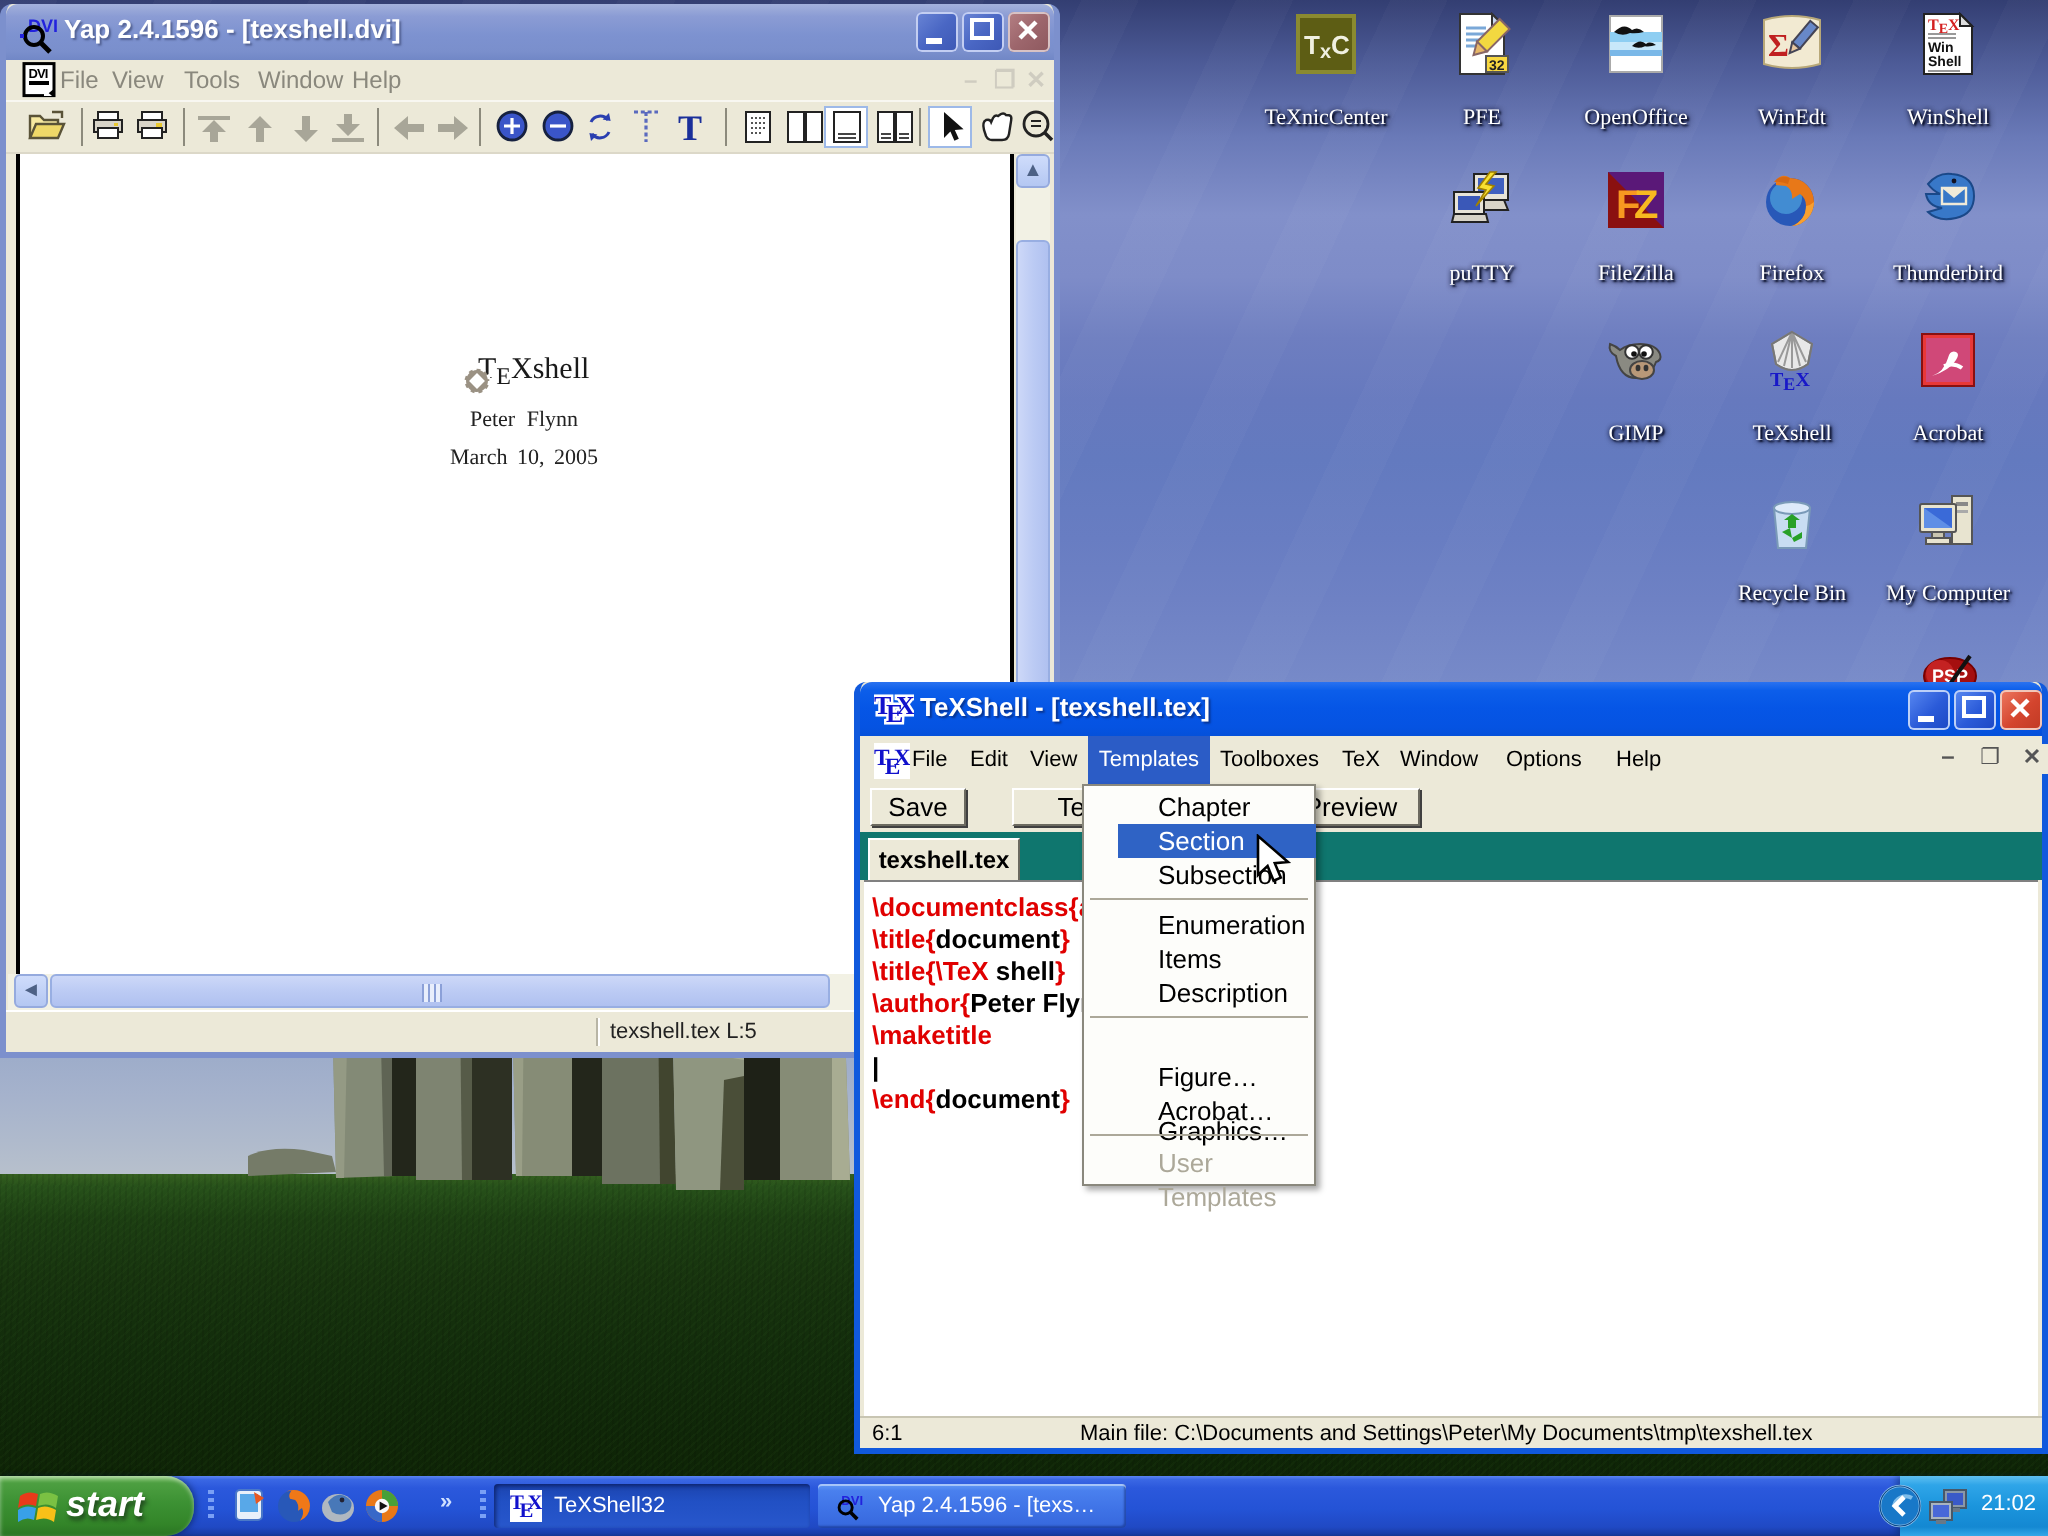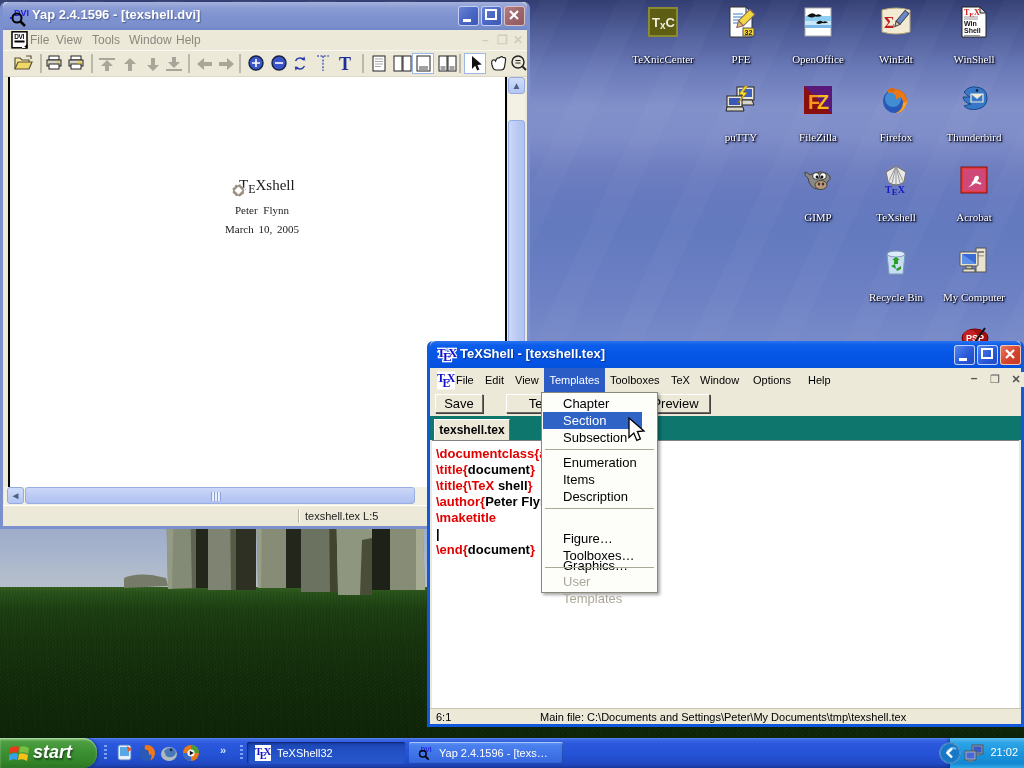--- a/index.html
+++ b/index.html
@@ -68,21 +68,21 @@
 #tex-edit { position:absolute; left:2px; top:99px; width:587px; height:268px; background:#fff;
   border-top:1px solid #808080; font-family:"Liberation Sans",sans-serif; font-weight:bold; font-size:13px; }
 #tex-edit .ln { position:absolute; left:4px; white-space:pre; }
 .red { color:#e00000; } .blk { color:#000; }
 #tex-status { position:absolute; left:0; top:367px; width:591px; height:15px; background:#ece9d8;
   font-size:11px; color:#000; border-top:1px solid #c8c5b2; }
 
 
 #popup { position:absolute; left:541px; top:392px; width:117px; height:201px; background:#fdfdfa;
   border:1px solid #8a887d; box-shadow:2px 2px 3px rgba(0,0,0,.35); font-size:13px; color:#000; z-index:30; }
-#popup .mi { position:absolute; left:1px; width:99px; height:17px; line-height:17px; padding-left:20px; }
+#popup .mi { position:absolute; left:17px; width:99px; height:17px; line-height:17px; padding-left:20px; }
 #popup .sep { position:absolute; left:3px; width:109px; height:1px; background:#aca899; }
 
 
 #taskbar { left:0; top:738px; width:1024px; height:30px;
   background:linear-gradient(180deg,#5a84f2 0%,#3a67e4 6%,#2b58dc 20%,#2453d6 55%,#2049c4 85%,#1a3da8 96%,#163691 100%); z-index:50; }
 #start { position:absolute; left:0; top:0; width:97px; height:30px; border-radius:0 14px 14px 0;
   background:linear-gradient(180deg,#7ec26a 0%,#4d9f41 12%,#3c9133 45%,#338529 80%,#2a7423 100%);
   box-shadow:inset 0 1px 2px rgba(255,255,255,.5), 1px 0 3px rgba(0,20,60,.5); }
 #start .stxt { position:absolute; left:33px; top:4px; color:#fff; font-size:18px; font-weight:bold; font-style:italic;
   text-shadow:1px 2px 2px rgba(20,40,20,.7); }
@@ -518,21 +518,21 @@
   <div class="mi" style="top:2px;">Chapter</div>
   <div class="mi" style="top:19px;background:#2f63c5;color:#fff;">Section</div>
   <div class="mi" style="top:36px;">Subsection</div>
   <div class="sep" style="top:56px;"></div>
   <div class="mi" style="top:61px;">Enumeration</div>
   <div class="mi" style="top:78px;">Items</div>
   <div class="mi" style="top:95px;">Description</div>
   <div class="sep" style="top:115px;"></div>
   <div class="mi" style="top:120px;margin-top:44px;">Graphics…</div>
   <div class="mi" style="top:137px;">Figure…</div>
-  <div class="mi" style="top:154px;">Toolboxes…</div>
+  <div class="mi" style="top:154px;">Acrobat…</div>
   <div class="sep" style="top:174px;"></div>
   <div class="mi" style="top:180px;color:#aca899;">User Templates</div>
 </div>
 
 <div id="taskbar" class="abs">
   <div id="start">
     <svg style="position:absolute;left:9px;top:5px;" width="21" height="21" viewBox="0 0 21 21">
       <path d="M1 5 q4 -3 9 -1 l-1 6 q-5 -2 -9 1 z" fill="#e83a1a"></path>
       <path d="M11 4 q4 -2 9 1 l-1 6 q-4 -3 -9 -1 z" fill="#7ac143"></path>
       <path d="M0 12 q4 -3 9 -1 l-1 6 q-4 -2 -8 1 z" fill="#38a0e8"></path>

